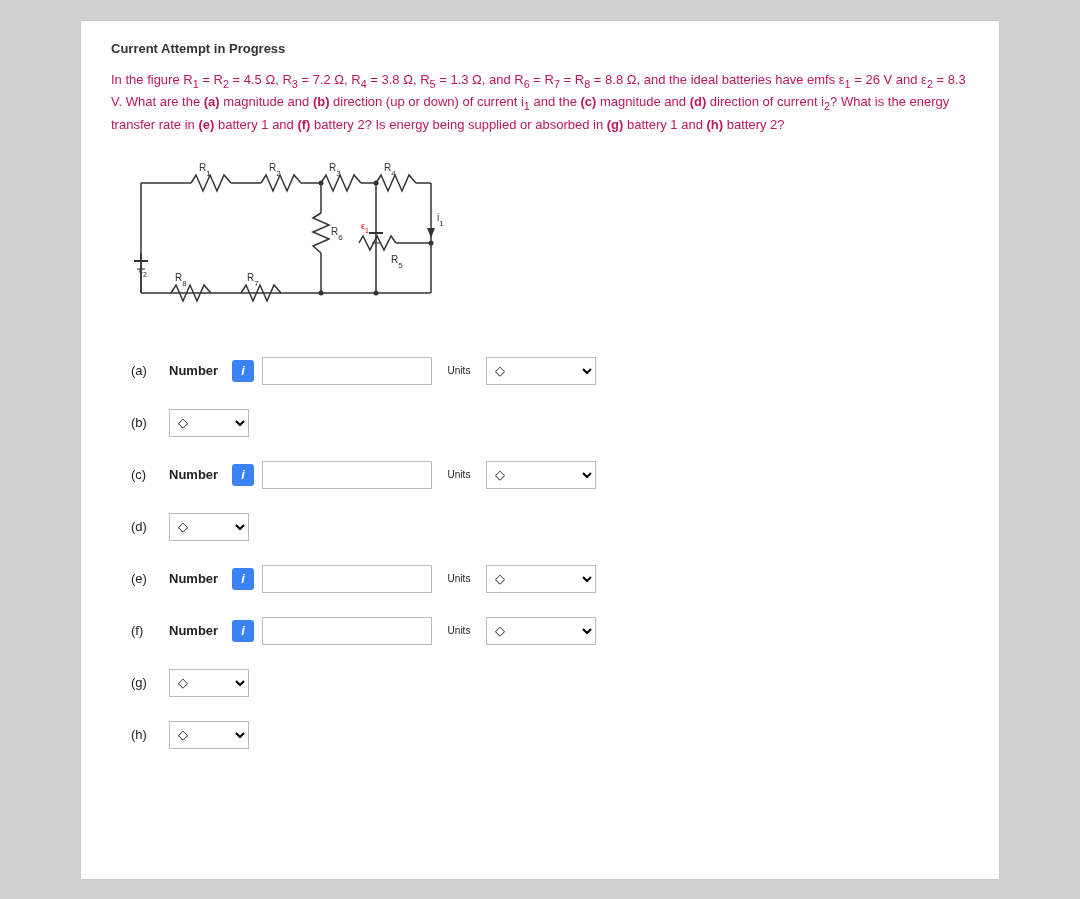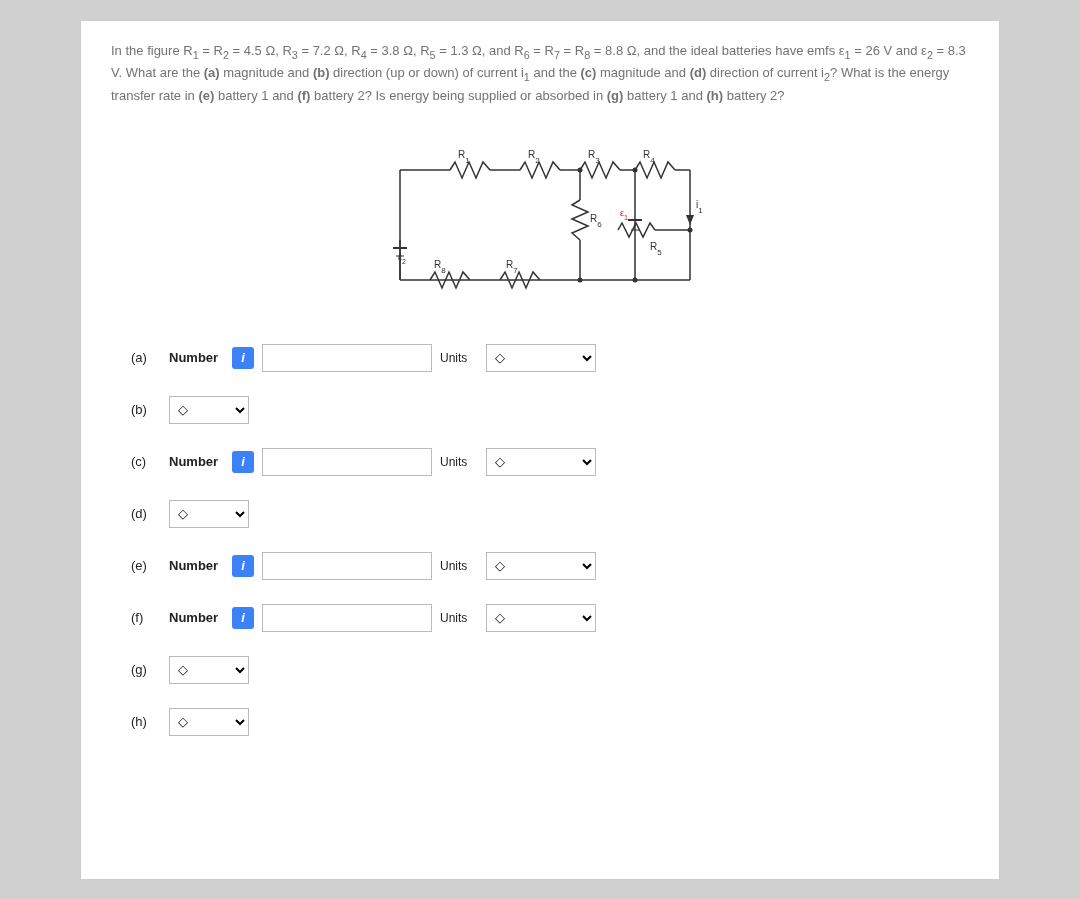--- a/index.html
+++ b/index.html
@@ -21,27 +21,26 @@
       border: 1px solid #ccc;
     }
     .section-title {
       font-weight: bold;
       font-size: 13px;
       margin-bottom: 14px;
       color: #333;
     }
     .problem-text {
       font-size: 13px;
-      color: #737373;
+      color: #be185d;
       line-height: 1.55;
-      margin-bottom: 34px;
+      margin-bottom: 18px;
     }
     .circuit-diagram {
       display: flex;
-      justify-content: center;
       margin-bottom: 22px;
     }
     .circuit-svg-container {
       width: 340px;
       height: 170px;
     }
     .answer-rows {
       display: flex;
       flex-direction: column;
       gap: 0px;
@@ -82,23 +81,24 @@
     .number-input {
       border: 1px solid #bbb;
       background: #fff;
       height: 28px;
       width: 170px;
       padding: 0 6px;
       font-size: 13px;
       outline: none;
     }
     .units-label {
-      font-size: 12px;
+      font-size: 10px;
       color: #222;
       width: 38px;
+      text-align: center;
     }
     .units-select {
       border: 1px solid #bbb;
       background: #fff;
       height: 28px;
       width: 110px;
       font-size: 13px;
       cursor: pointer;
       padding: 0 4px;
     }
@@ -109,20 +109,21 @@
       width: 80px;
       font-size: 13px;
       cursor: pointer;
       padding: 0 4px;
     }
   </style>
 </head>
 <body>
 
 <div class="page-container">
+  <div class="section-title">Current Attempt in Progress</div>
 
   <div class="problem-text">
     In the figure R<sub>1</sub> = R<sub>2</sub> = 4.5 Ω, R<sub>3</sub> = 7.2 Ω, R<sub>4</sub> = 3.8 Ω, R<sub>5</sub> = 1.3 Ω, and R<sub>6</sub> = R<sub>7</sub> = R<sub>8</sub> = 8.8 Ω, and the ideal batteries
     have emfs ε<sub>1</sub> = 26 V and ε<sub>2</sub> = 8.3 V. What are the <b>(a)</b> magnitude and <b>(b)</b> direction (up or down) of current i<sub>1</sub> and
     the <b>(c)</b> magnitude and <b>(d)</b> direction of current i<sub>2</sub>? What is the energy transfer rate in <b>(e)</b> battery 1 and <b>(f)</b> battery
     2? Is energy being supplied or absorbed in <b>(g)</b> battery 1 and <b>(h)</b> battery 2?
   </div>
 
   <div class="circuit-diagram">
     <div class="circuit-svg-container">

